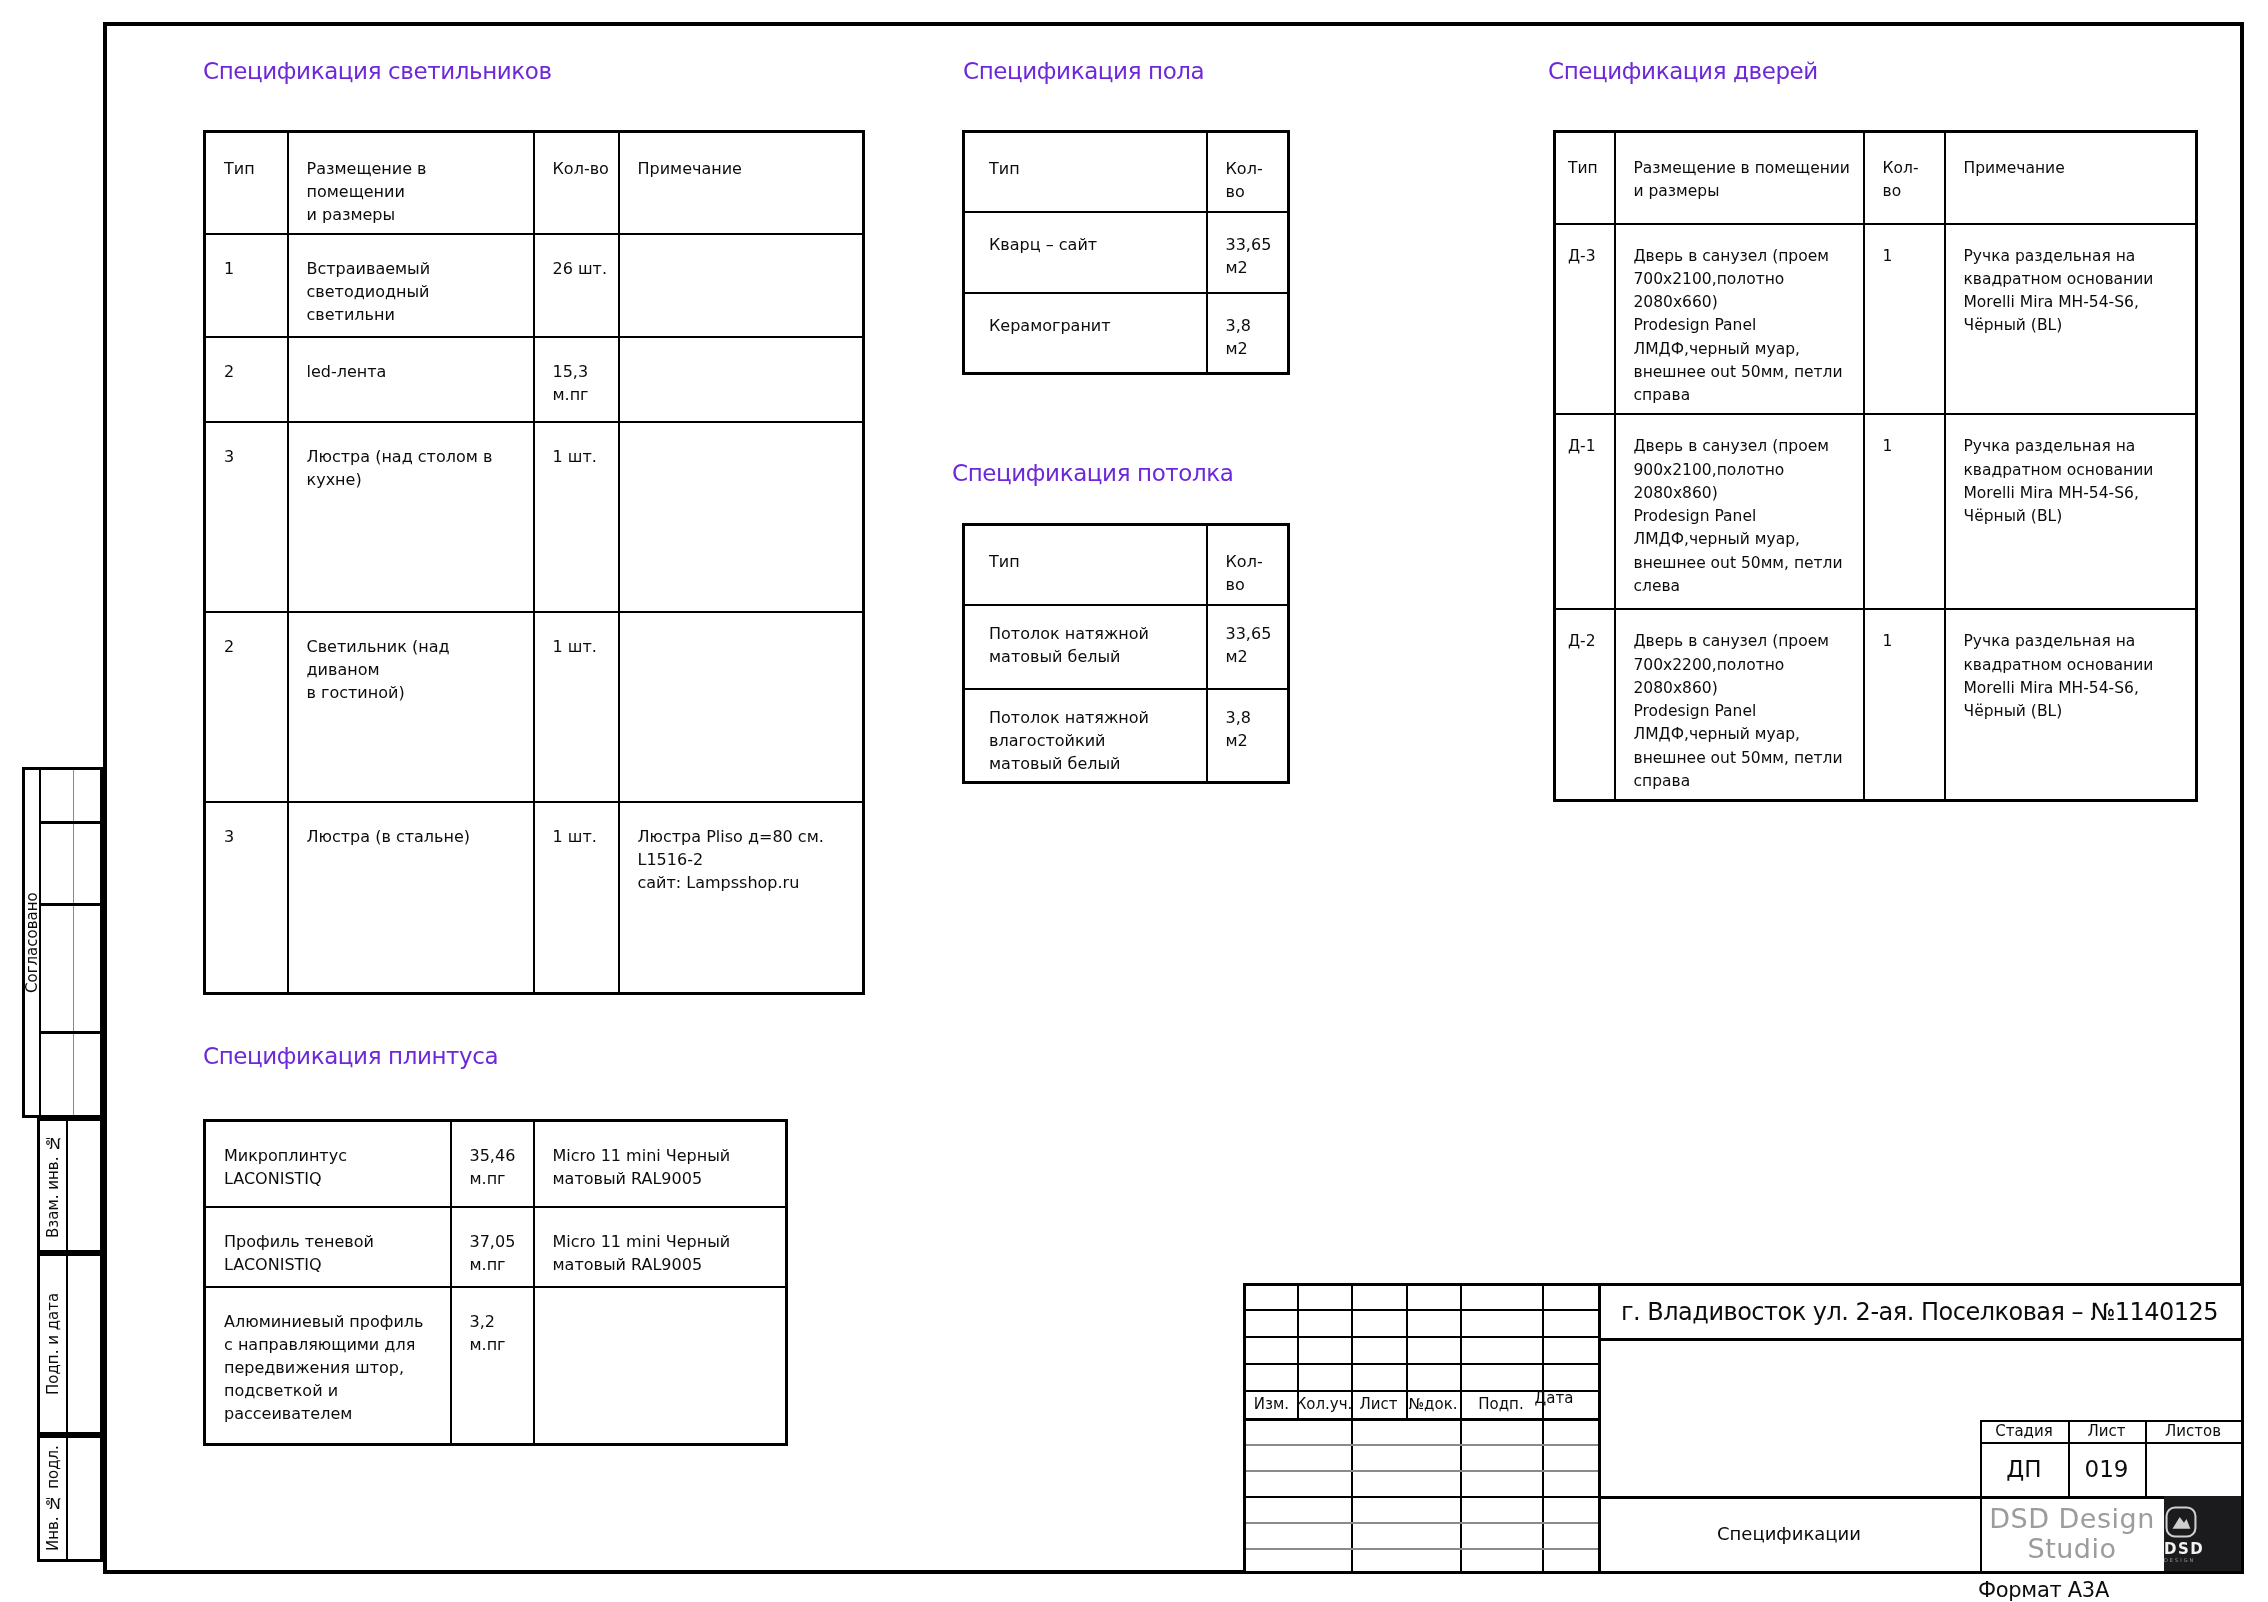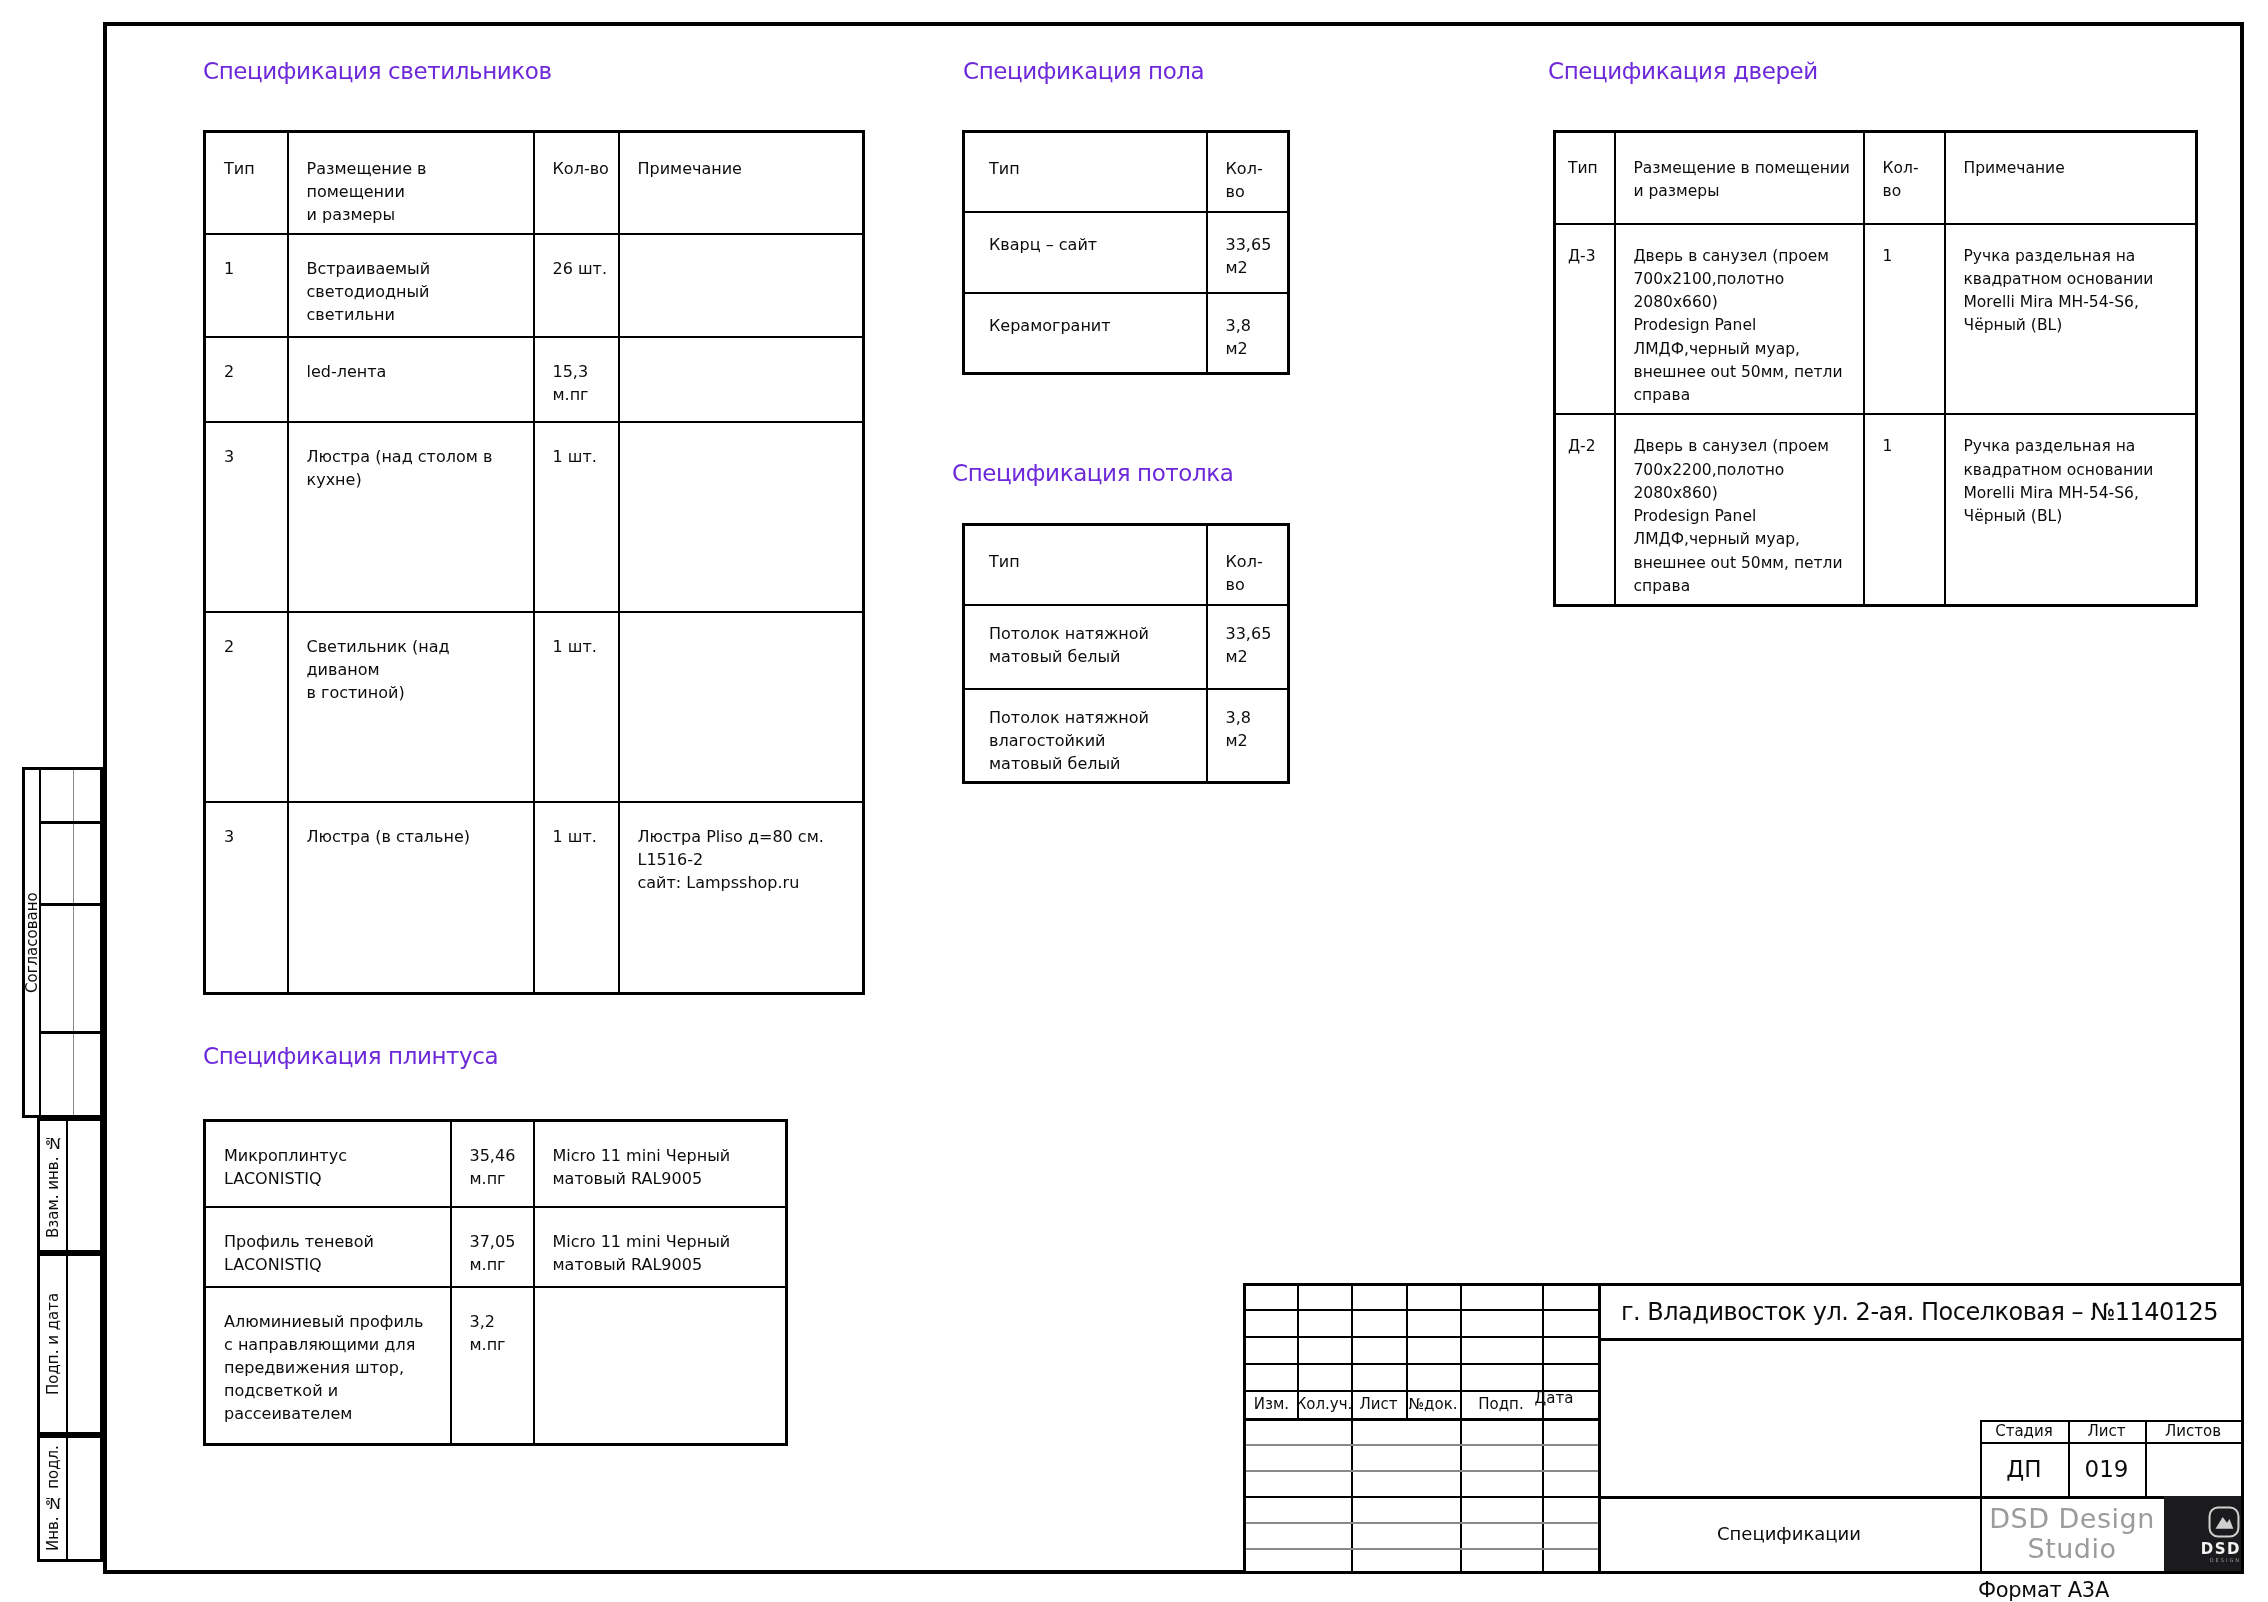--- a/index.html
+++ b/index.html
@@ -37,21 +37,21 @@
   .cc{position:absolute;display:flex;align-items:center;justify-content:center;text-align:center;}
   
   .tb{position:absolute;left:1243px;top:1283px;width:1001px;height:291px;
     border:3px solid #000;box-sizing:border-box;background:#fff;}
   .tb-project{font-size:24px;letter-spacing:-0.5px;white-space:nowrap;}
   .tb-small{font-size:15px;}
   .tb-val{font-size:23px;}
   .tb-doc{font-size:18px;}
   .studio{font-size:27px;color:#9c9c9c;line-height:1.1;white-space:pre-line;letter-spacing:0.5px;}
   .logo{position:absolute;background:#1b1b1d;display:flex;flex-direction:column;
-    align-items:flex-end;justify-content:center;gap:1px;}
+    align-items:flex-start;justify-content:center;gap:1px;}
   .logo .dsd{color:#f2f2f2;font-size:15px;font-weight:bold;letter-spacing:1.5px;line-height:1;margin-top:2px;}
   .logo .sub{color:#9a9a9a;font-size:5px;letter-spacing:2px;line-height:1;}
   .fmt{position:absolute;font-size:21px;letter-spacing:-0.3px;}
 </style>
 </head>
 <body>
 
 <div class="frame"></div>
 
 <div class="sec-title" style="left:203px;top:58px">Спецификация светильников</div>
@@ -193,20 +193,35 @@
 Prodesign Panel
 ЛМДФ,черный муар,
 внешнее out 50мм, петли
 справа</td>
       <td class="c-qty">1</td>
       <td>Ручка раздельная на
 квадратном основании
 Morelli Mira MH-54-S6,
 Чёрный (BL)</td>
     </tr>
+    <tr style="height:195px">
+      <td class="c-type">Д-1</td>
+      <td>Дверь в санузел (проем
+900х2100,полотно
+2080х860)
+Prodesign Panel
+ЛМДФ,черный муар,
+внешнее out 50мм, петли
+слева</td>
+      <td class="c-qty">1</td>
+      <td>Ручка раздельная на
+квадратном основании
+Morelli Mira MH-54-S6,
+Чёрный (BL)</td>
+    </tr>
     <tr style="height:190px">
       <td class="c-type">Д-2</td>
       <td>Дверь в санузел (проем
 700х2200,полотно
 2080х860)
 Prodesign Panel
 ЛМДФ,черный муар,
 внешнее out 50мм, петли
 справа</td>
       <td class="c-qty">1</td>

